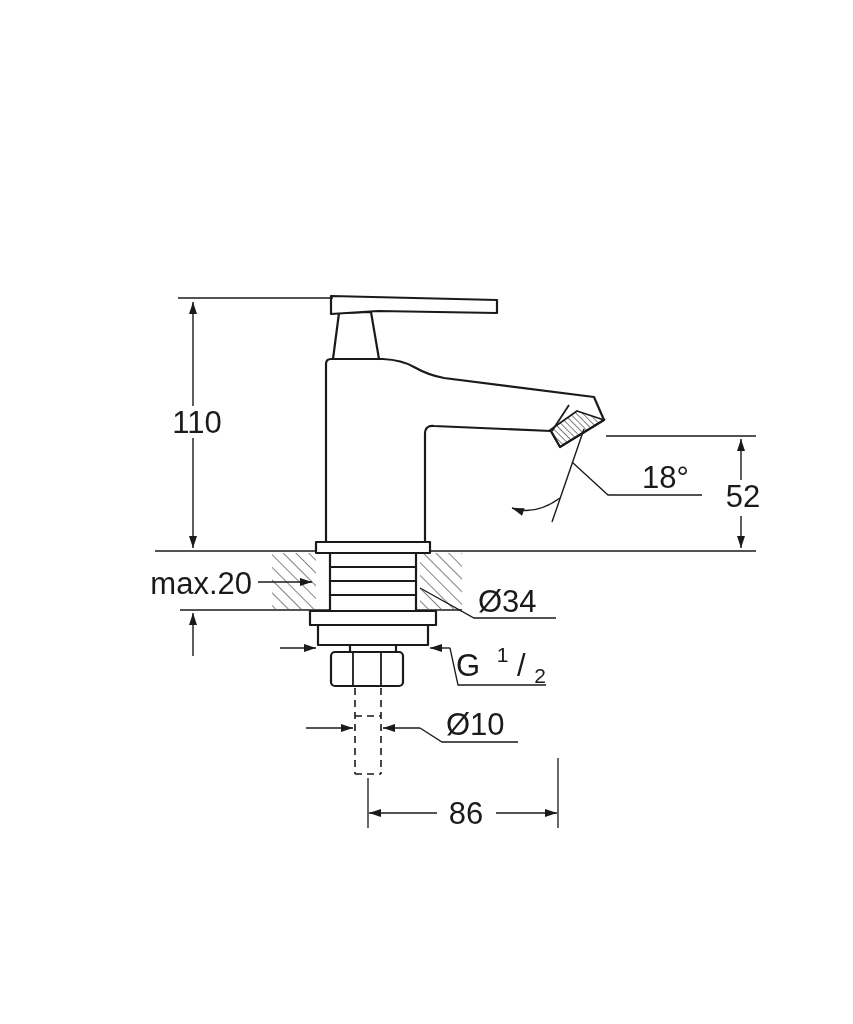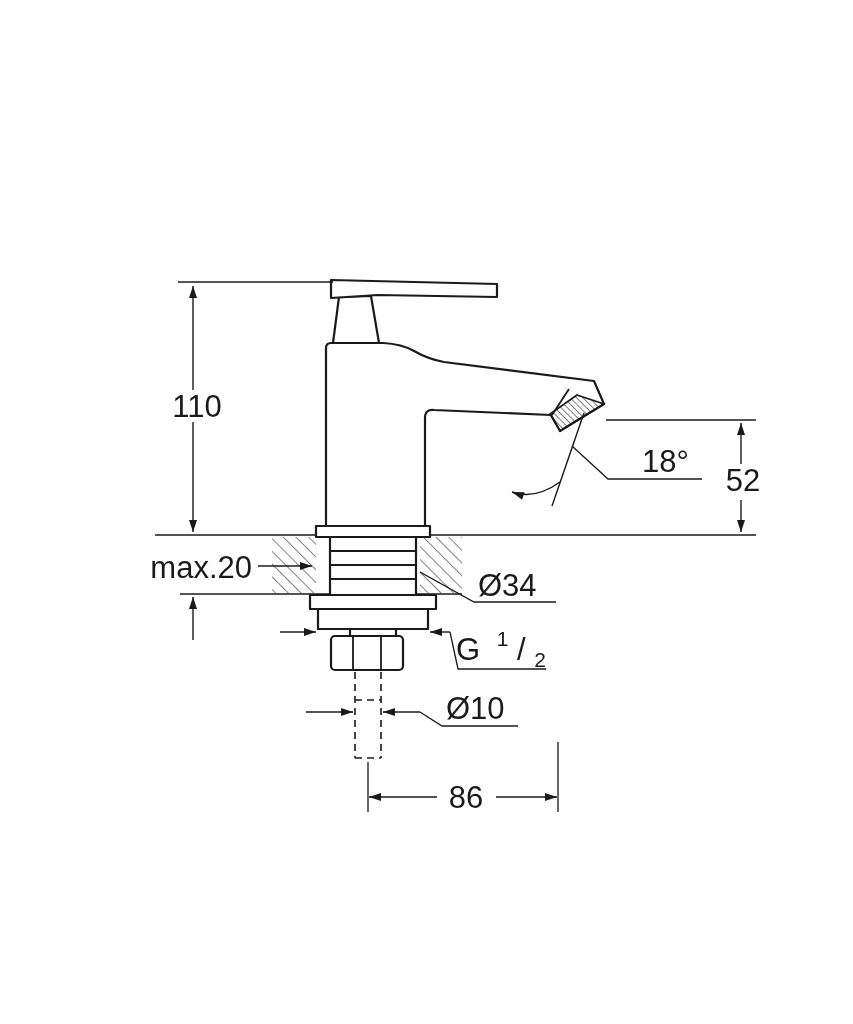--- a/index.html
+++ b/index.html
@@ -2,20 +2,21 @@
 <html style="--line: #1a1a1a; --bg: #ffffff;"><head>
 <meta charset="utf-8">
 <style>
   html,body{margin:0;padding:0;background:#fff;}
   #canvas{
     position:relative;
     width:853px;height:816px;
     background:var(--bg,#ffffff);
     overflow:hidden;
     font-family:"Liberation Sans",sans-serif;
+    margin-top:16px;
   }
   svg{display:block;}
   .part{fill:#ffffff;stroke:var(--line,#111);stroke-width:2.2;stroke-linejoin:round;}
   .iline{fill:none;stroke:var(--line,#111);stroke-width:1.8;}
   .dim{fill:none;stroke:var(--line,#111);stroke-width:1.4;}
   .thin{fill:none;stroke:var(--line,#111);stroke-width:1.3;}
   .dash{fill:none;stroke:var(--line,#111);stroke-width:1.6;stroke-dasharray:7 5;}
   text{font-family:"Liberation Sans",sans-serif;font-size:31px;fill:var(--line,#111);}
   #arr path{fill:var(--line,#111);}
   .hatchline{stroke:var(--line,#111);stroke-width:1.1;}

